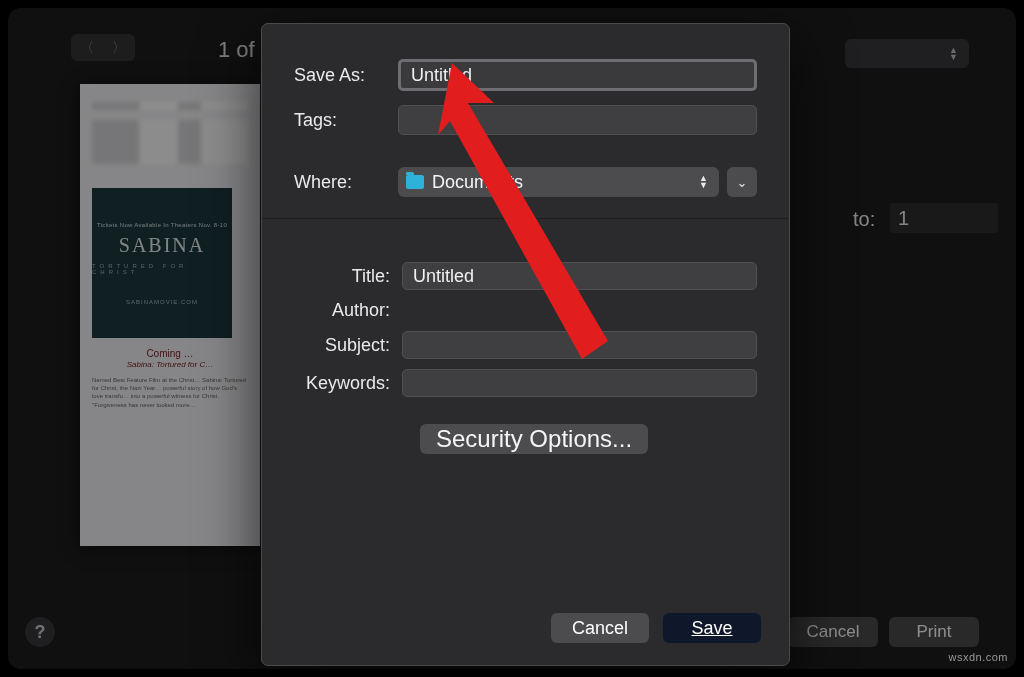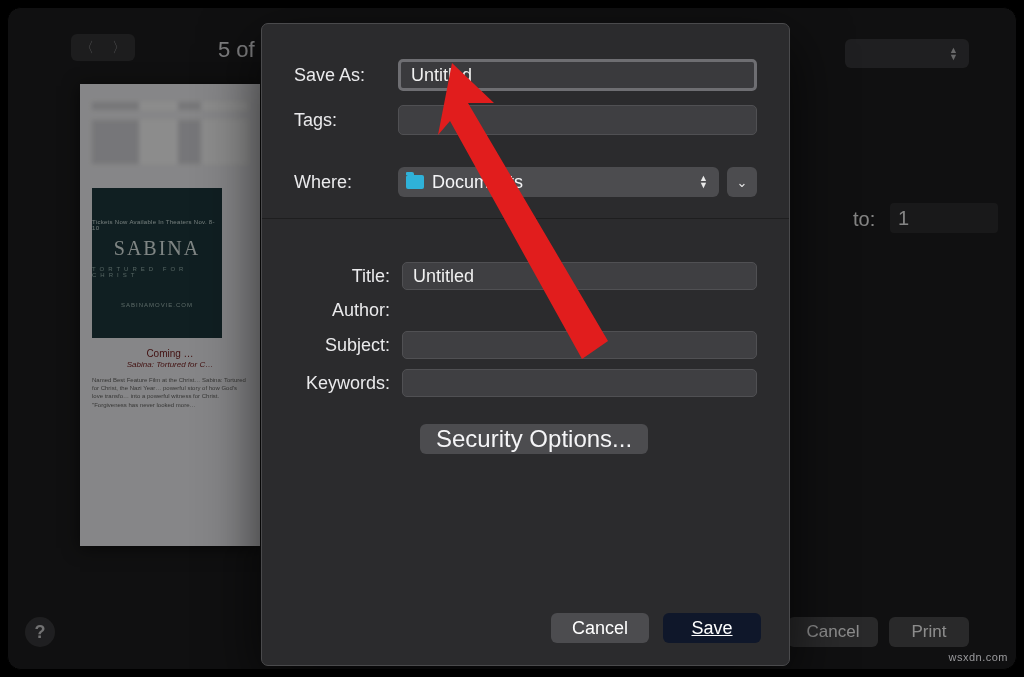--- a/index.html
+++ b/index.html
@@ -85,21 +85,21 @@
   .btn {
     position: absolute;
     height: 30px;
     background: #4b4b4d;
     border-radius: 6px;
     color: #fff;
     display: flex; align-items: center; justify-content: center;
     font-size: 17px;
   }
   .btn.cancel-outer { left: 780px; top: 609px; width: 90px; }
-  .btn.print-outer  { left: 881px; top: 609px; width: 80px; }
+  .btn.print-outer  { left: 881px; top: 609px; width: 90px; }
   .help-btn {
     position: absolute;
     left: 17px; top: 609px;
     width: 30px; height: 30px;
     background: #3a3a3c;
     border-radius: 50%;
     display: flex; align-items: center; justify-content: center;
     color: #cfcfd1;
     font-size: 18px;
     font-weight: 600;
@@ -108,21 +108,21 @@
   .preview {
     position: absolute;
     left: 72px; top: 76px;
     width: 180px; height: 462px;
     background: #f5f5f7;
     box-shadow: 0 2px 16px rgba(0,0,0,0.6);
   }
   .ad {
     position: absolute;
     left: 12px; top: 104px;
-    width: 130px; height: 150px;
+    width: 140px; height: 150px;
     background: #1e3a3e;
     display: flex; flex-direction: column; align-items: center; justify-content: center;
     gap: 6px;
   }
   .ad-top {
     font-size: 6px;
     color: #cfe0df;
     letter-spacing: .3px;
   }
   .ad-title { font-family: Georgia, serif; font-size: 20px; letter-spacing: 2px; color: #e8f2f0; }
@@ -269,21 +269,21 @@
 </style>
 </head>
 <body>
 
 <div class="main">
 
   <div class="back-fwd">
     <span>〈</span>
     <span>〉</span>
   </div>
-  <div class="page-counter">5 of</div>
+  <div class="page-counter">1 of</div>
 
   <div class="top-select">
     <span class="stepper-icon">
         <span>▲</span>
         <span>▼</span>
       </span>
   </div>
 
   <div class="to-label">to:</div>
   <div class="to-input">1</div>

